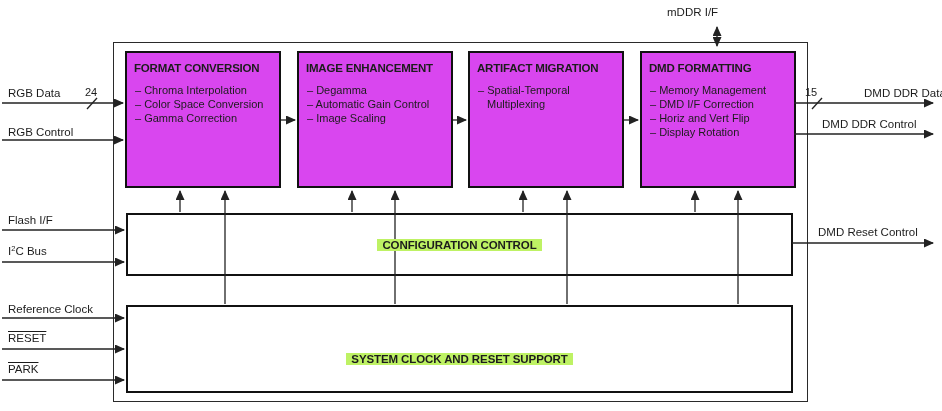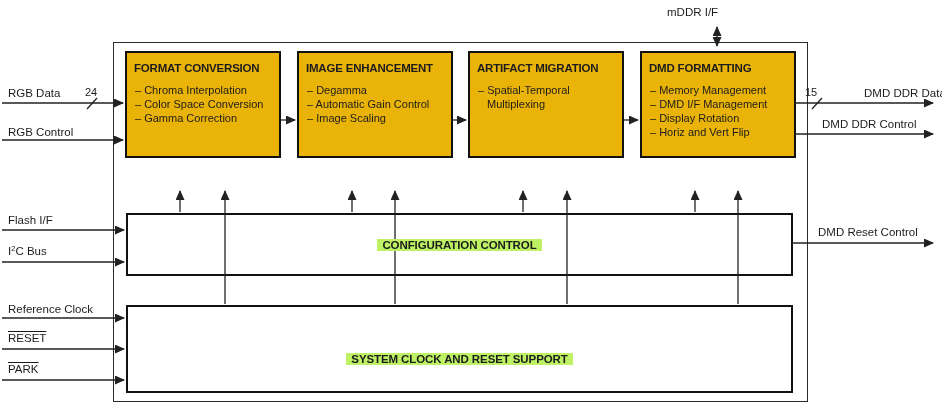--- a/index.html
+++ b/index.html
@@ -5,22 +5,22 @@
   html,body { margin:0; padding:0; background:#ffffff; }
   .stage {
     position:relative; width:942px; height:411px; background:#ffffff;
     font-family:"Liberation Sans", sans-serif; color:#1c1c1c; overflow:hidden;
   }
   .outer {
     position:absolute; left:113px; top:42px; width:695px; height:360px;
     border:1.5px solid #2a2a2a; box-sizing:border-box; z-index:1; background:#ffffff;
   }
   .block {
-    position:absolute; width:156px; height:107px; box-sizing:border-box;
-    border:2.5px solid #111; background:#eab308; z-index:2;
+    position:absolute; width:156px; height:137px; box-sizing:border-box;
+    border:2.5px solid #111; background:#d946ef; z-index:2;
   }
   #block-0 { left:125px; top:51px; }
   #block-1 { left:297px; top:51px; }
   #block-2 { left:468px; top:51px; }
   #block-3 { left:640px; top:51px; }
   .block .btitle {
     font-size:11.5px; font-weight:bold; letter-spacing:-0.2px;
     white-space:nowrap; padding:9px 0 0 7px;
   }
   .block .items { padding:9px 2px 0 8px; font-size:11px; line-height:14px; }
@@ -89,23 +89,23 @@
     <div class="btitle">ARTIFACT MIGRATION</div>
     <div class="items">
       <div class="item">– Spatial-Temporal Multiplexing</div>
     </div>
   </div>
 
   <div class="block" id="block-3">
     <div class="btitle">DMD FORMATTING</div>
     <div class="items">
       <div class="item">– Memory Management</div>
-      <div class="item">– DMD I/F Management</div>
+      <div class="item">– DMD I/F Correction</div>
+      <div class="item">– Horiz and Vert Flip</div>
       <div class="item">– Display Rotation</div>
-      <div class="item">– Horiz and Vert Flip</div>
     </div>
   </div>
 
   <div class="bar" id="bar-0"></div>
   <div class="bar" id="bar-1"></div>
   <div class="bar-title-layer" id="bar-title-0">
     <span>CONFIGURATION CONTROL</span>
   </div>
   <div class="bar-title-layer" id="bar-title-1">
     <span>SYSTEM CLOCK AND RESET SUPPORT</span>

